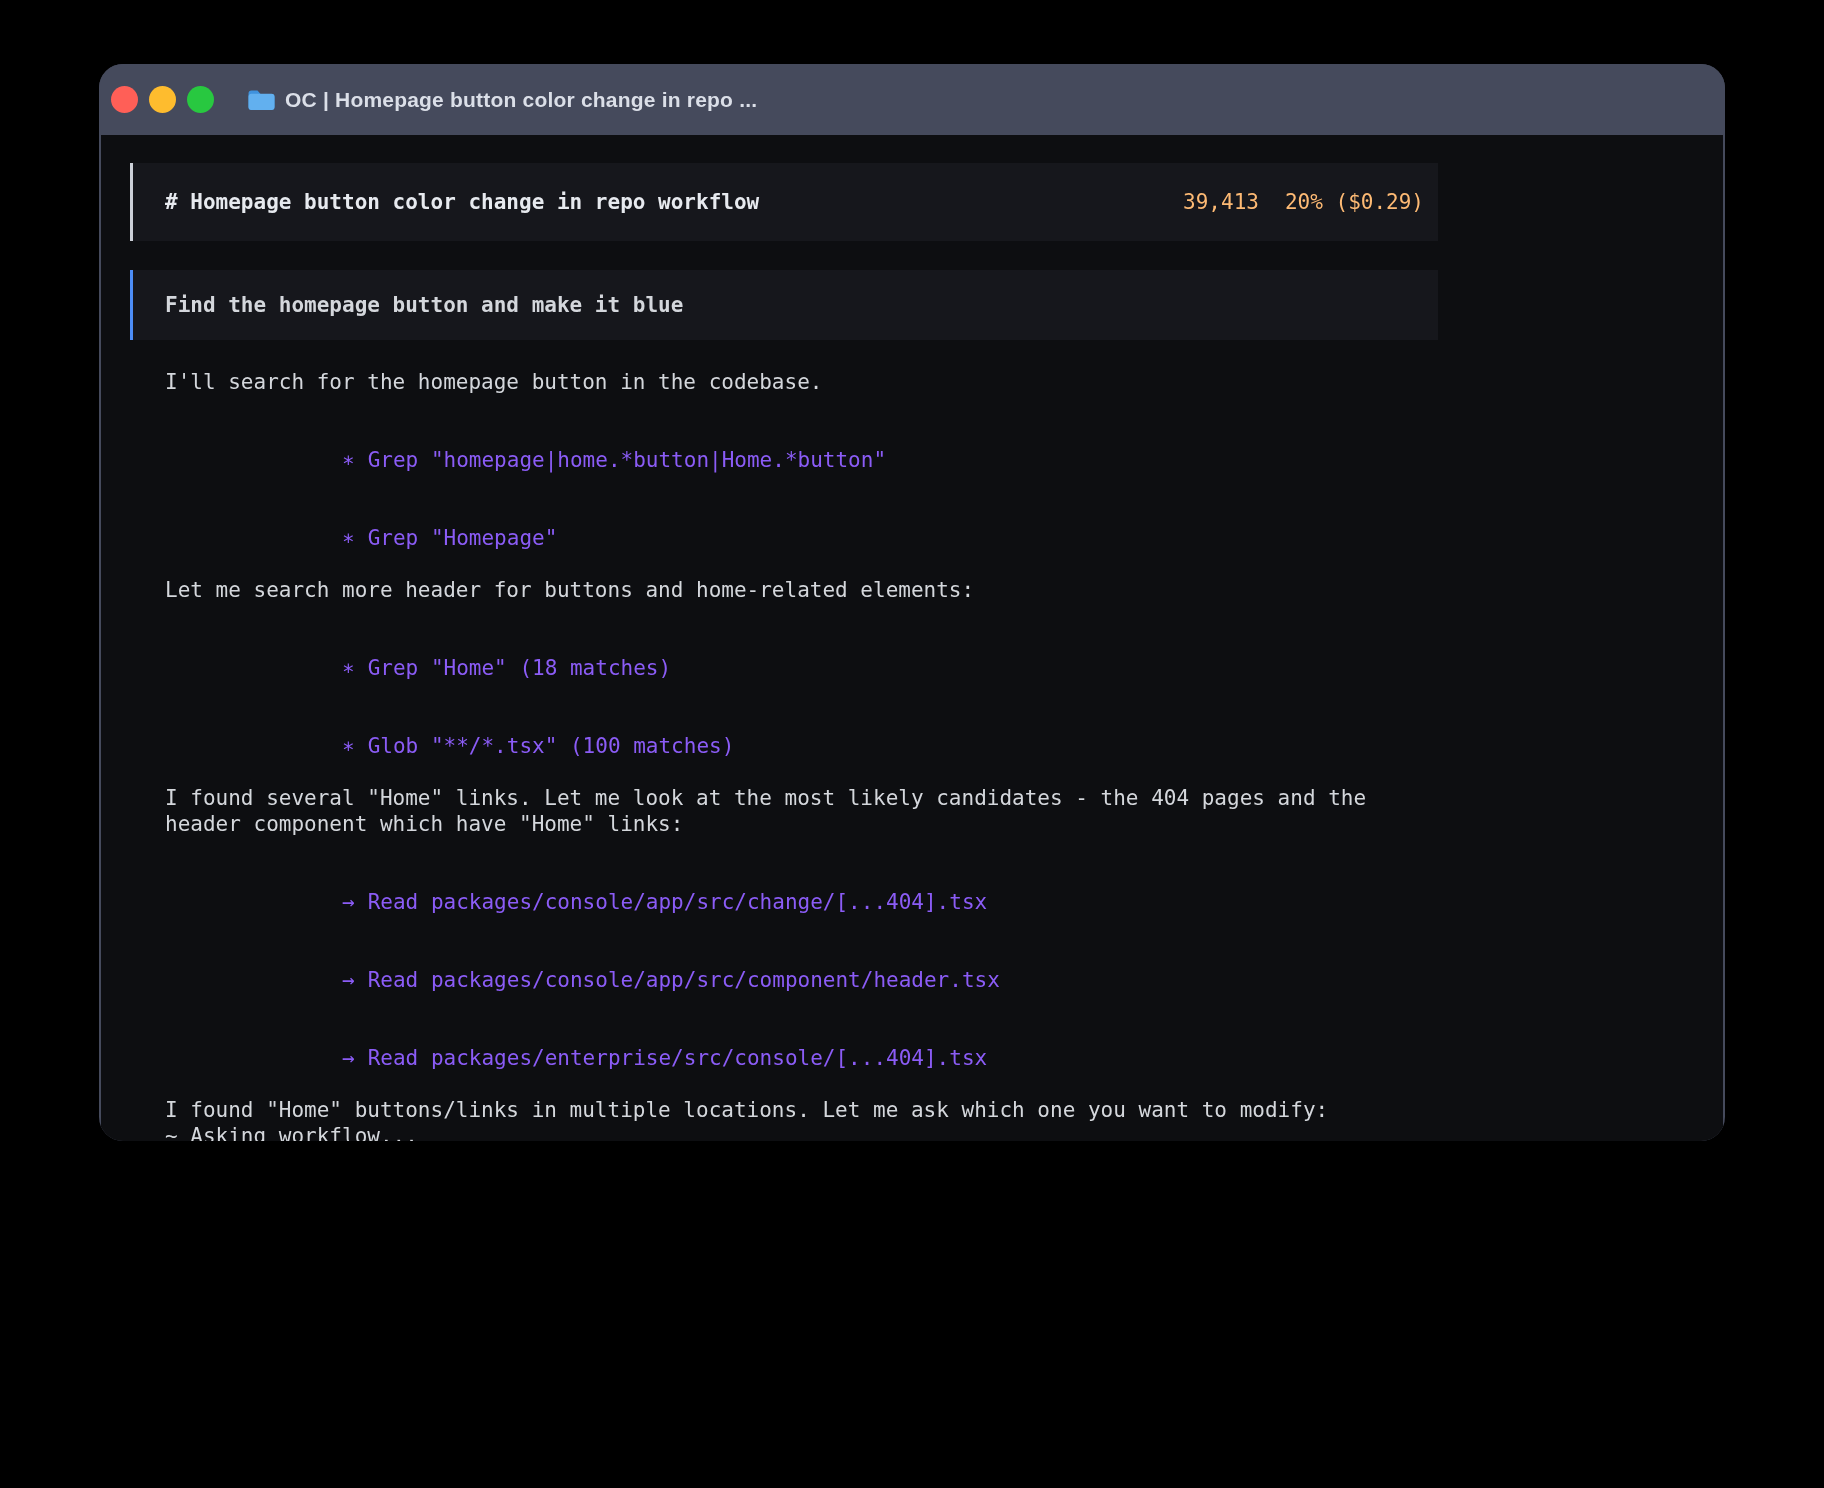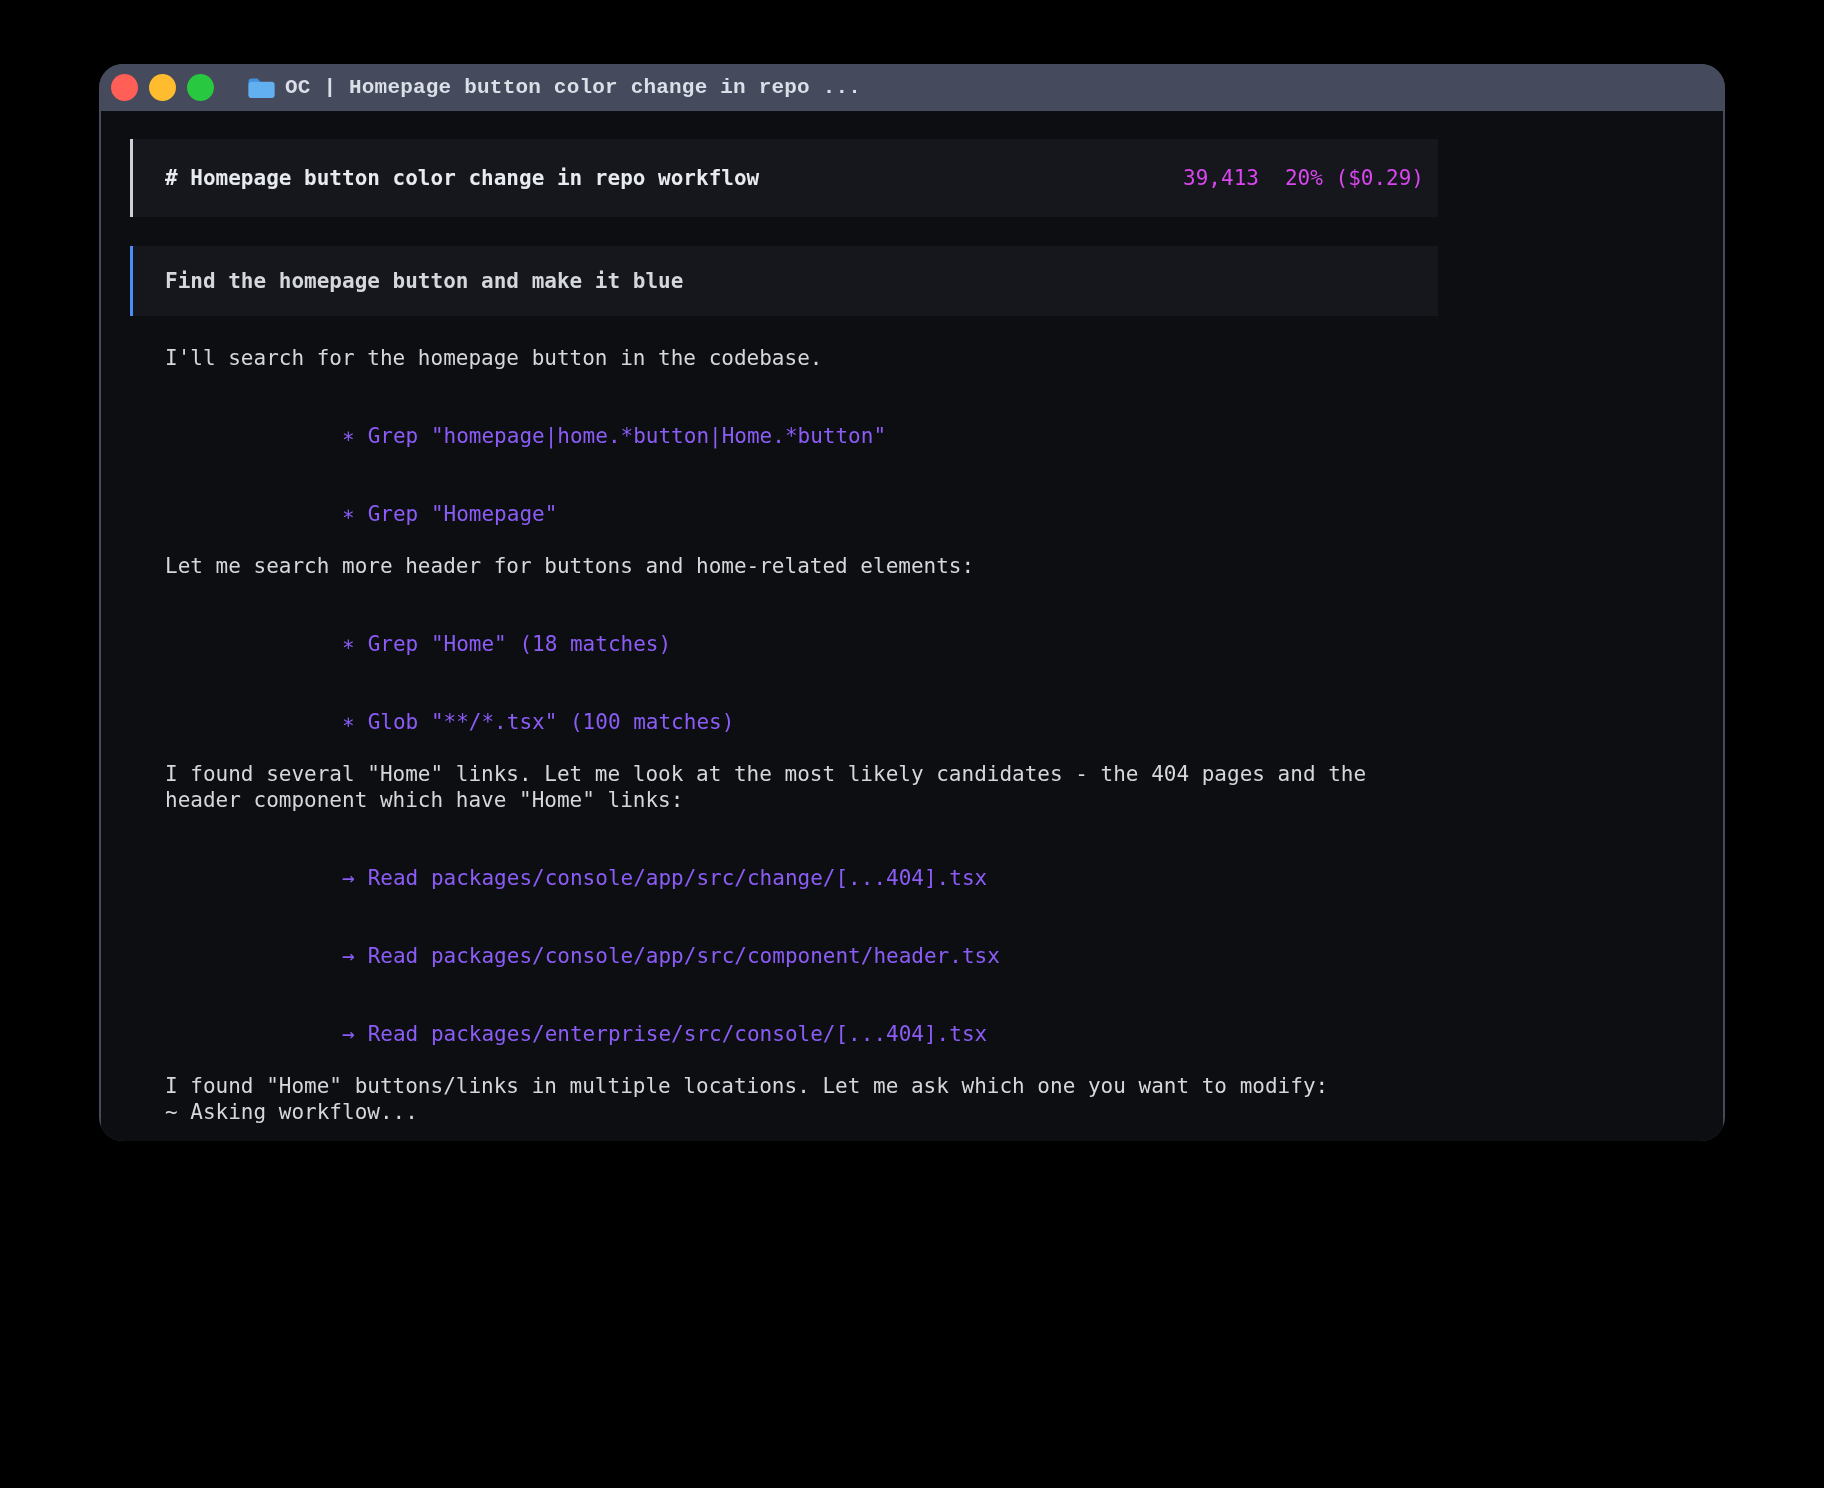--- a/index.html
+++ b/index.html
@@ -14,25 +14,25 @@
     position: absolute;
     left: 99px; top: 64px;
     width: 1626px; height: 1077px;
     background: #454a5c;
     border-radius: 24px;
     overflow: hidden;
     box-shadow: 0 18px 50px rgba(0,0,0,0.7);
   }
   
   .titlebar {
-    height: 47px;
+    height: 71px;
     display: flex; align-items: center;
     padding-left: 12px;
     background: #454a5c;
-    font-family: Liberation Mono, monospace;
+    font-family: Liberation Sans, sans-serif;
   }
   .traffic-lights { display:flex; align-items:center; }
   .tl { width: 27px; height: 27px; border-radius: 50%; margin-right: 11px; }
   .tl.red    { background: #ff5f57; }
   .tl.yellow { background: #febc2e; }
   .tl.green  { background: #28c840; }
   .folder-wrap { margin-left: 22px; display:flex; align-items:center; }
   .win-title {
     margin-left: 9px;
     color: #dbdfe8;
@@ -62,21 +62,21 @@
     border-left: 3px solid #4d8df6;
     padding: 22px 14px 22px 32px;
   }
   .header-block {
     border-left-color: #ccd0d8;
     padding-top: 26px; padding-bottom: 26px;
     margin-bottom: 29px;
     display: flex; align-items: center; justify-content: space-between;
   }
   .session-title { font-weight: 700; color: #e7eaef; white-space: pre; }
-  .session-stats { color: #d946ef; white-space: pre; }
+  .session-stats { color: #fdba74; white-space: pre; }
   .session-stats .stat-gap { margin-left: 26px; }
   .user-block { margin-bottom: 29px; font-weight: bold; }
   
   .flow > * + * { margin-top: 26px; }
   .para, .tool-line, .status-line, .agent-line {
     padding-left: 35px;
     margin: 0;
     white-space: pre-wrap;
   }
   .tool-line { color: #8b5cf6; }

